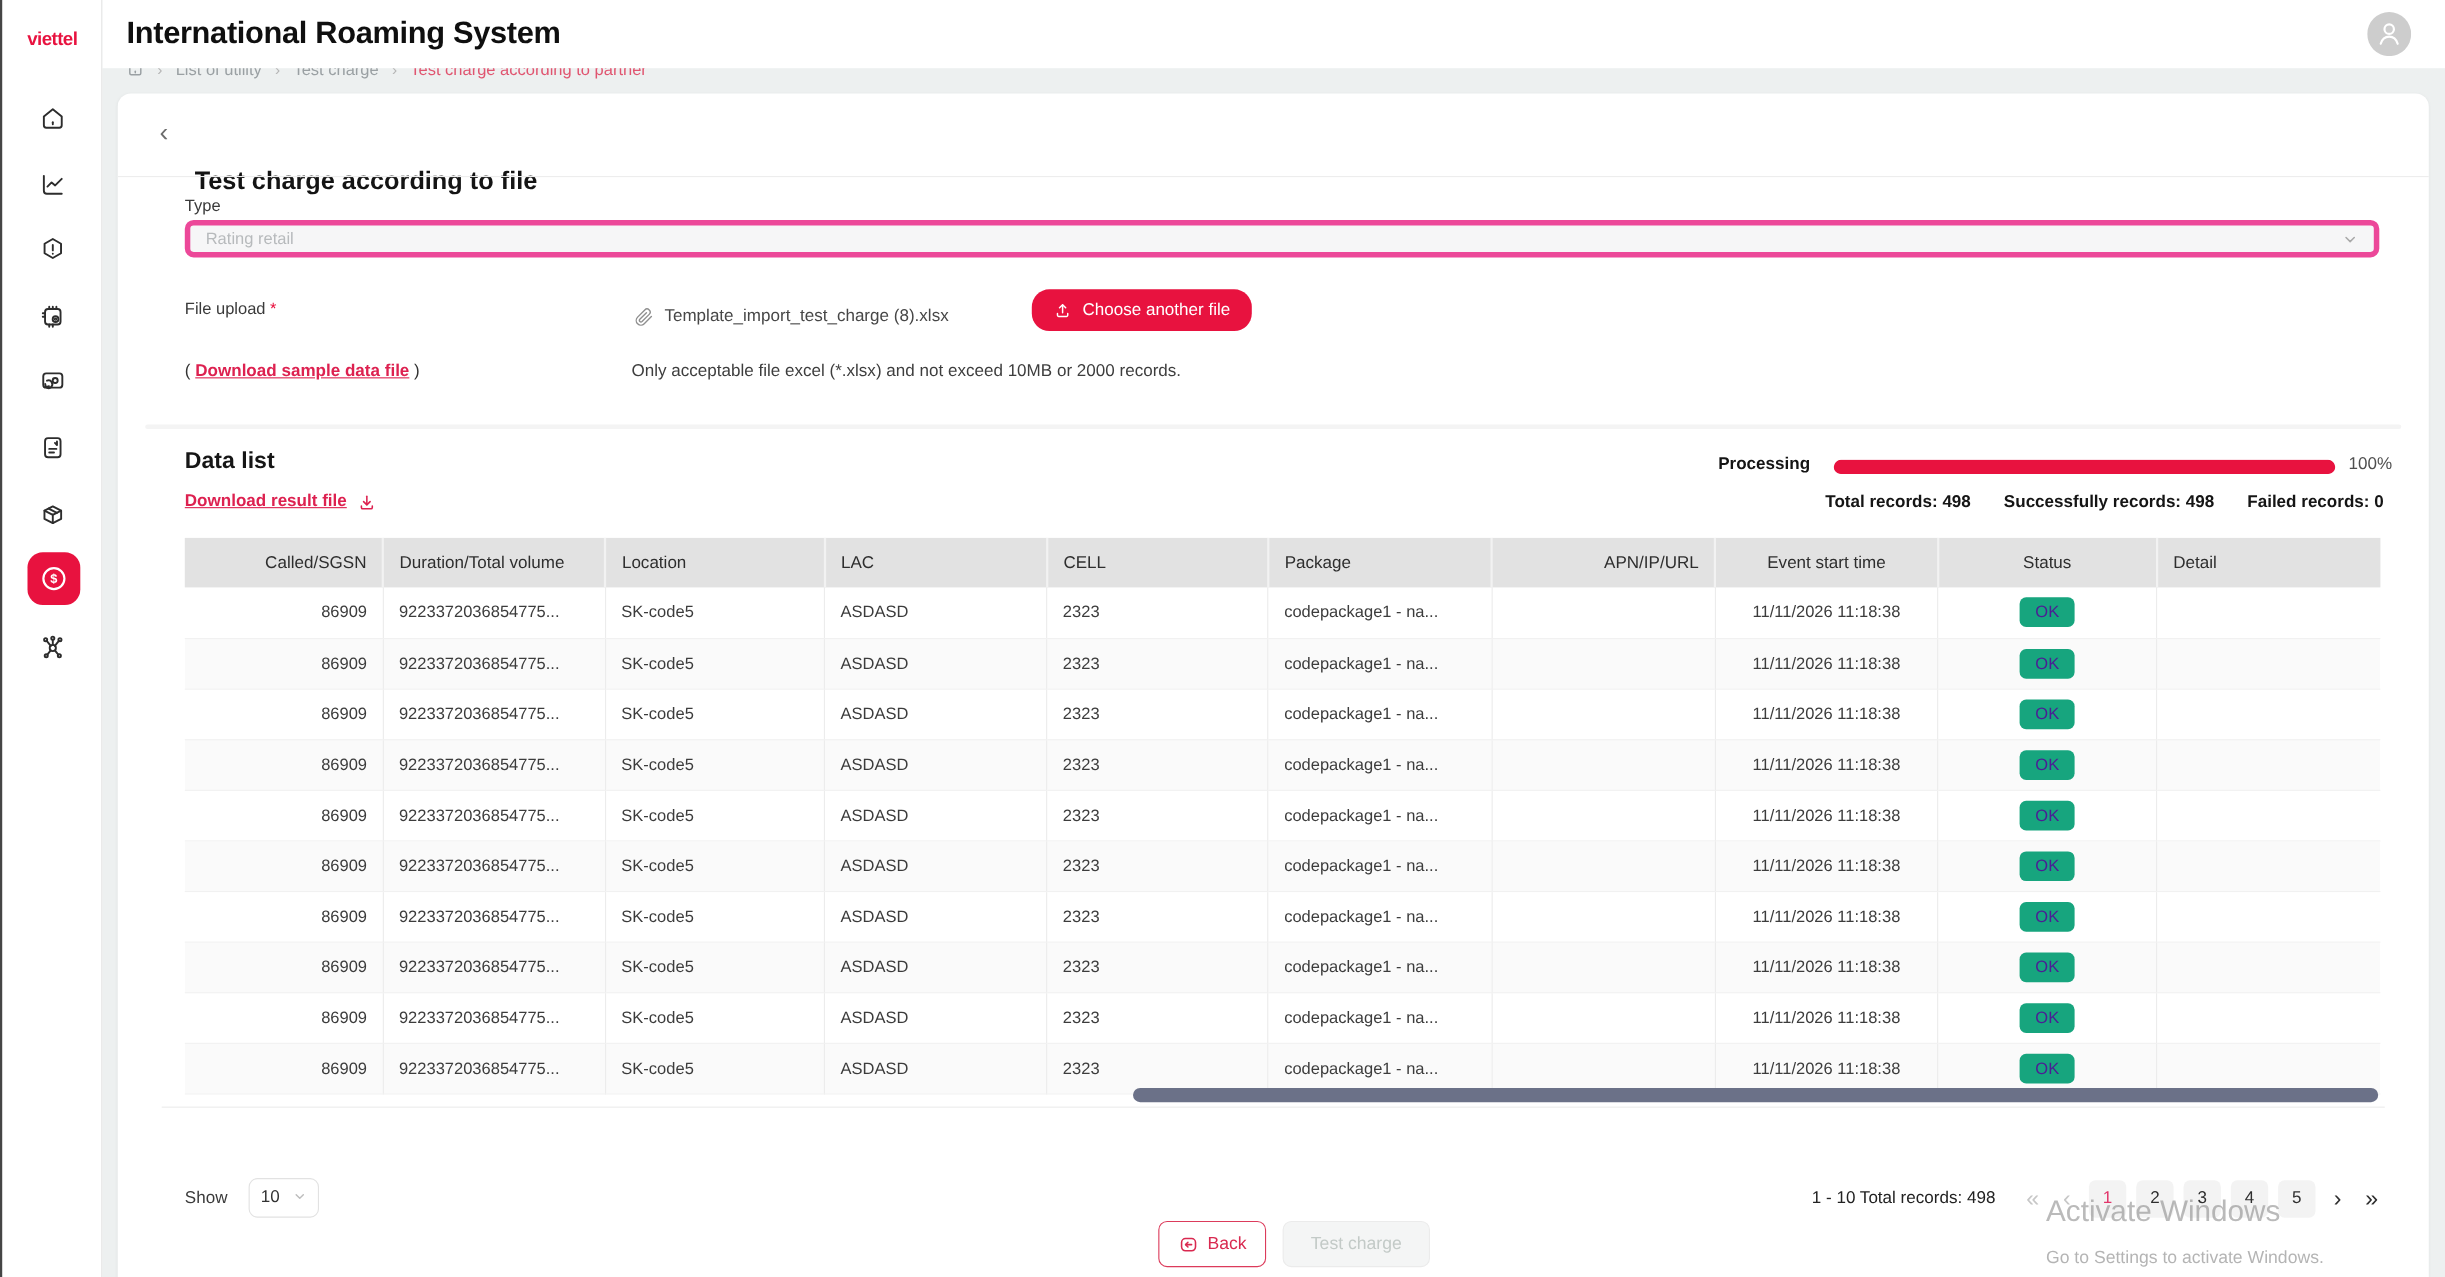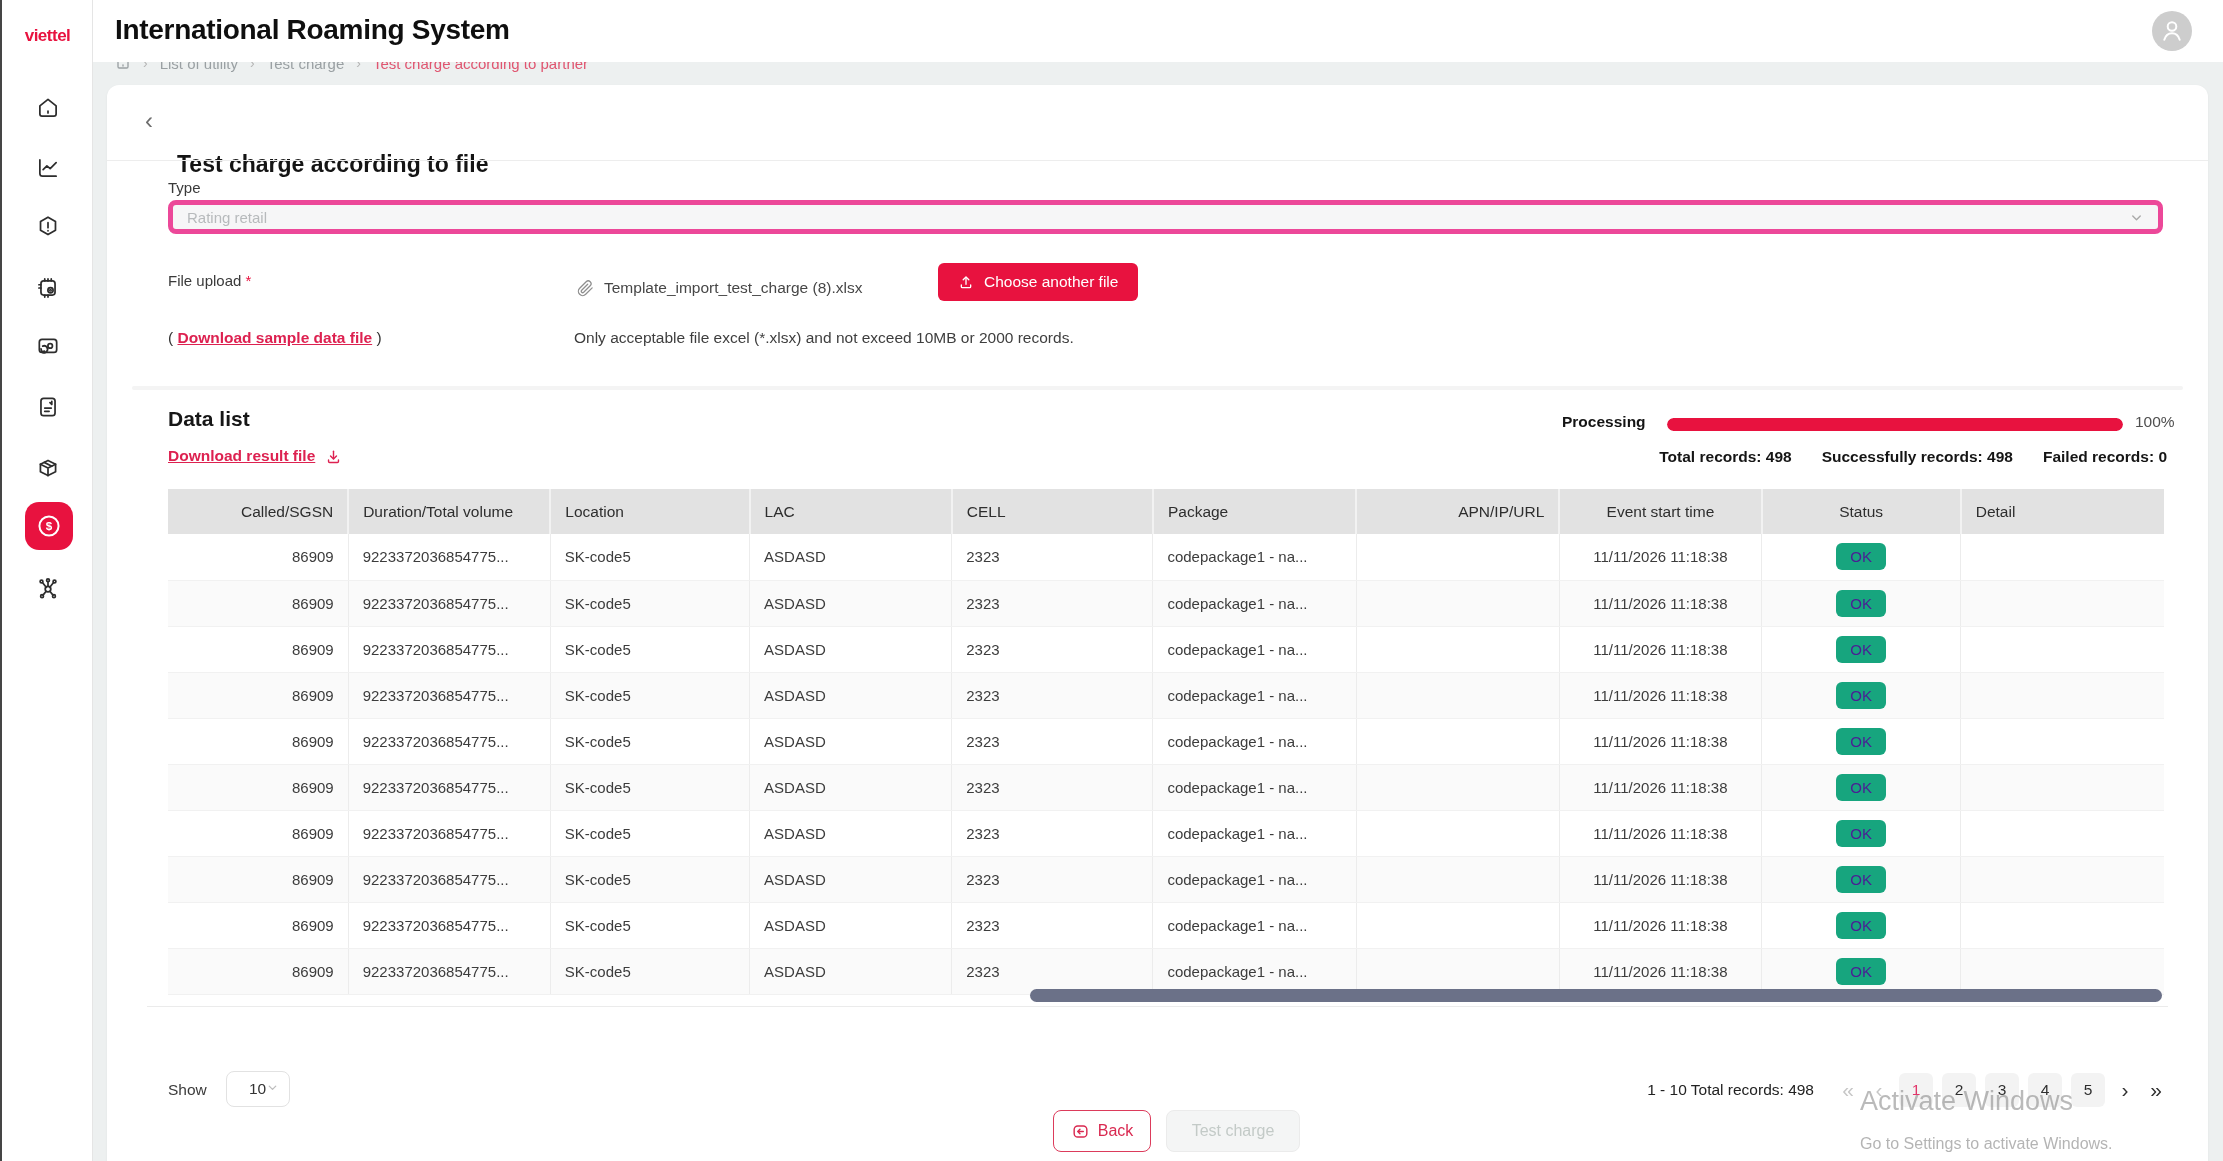--- a/index.html
+++ b/index.html
@@ -35,21 +35,21 @@
   .page-title { position:absolute; left:70px; top:22px; font-size:23px; font-weight:bold; color:#141414;margin-top:44px; }
   .divider1 { position:absolute; left:0; top:75px; width:100%; height:1px; background:#ededed; }
 
   .field-label { position:absolute; font-size:15px; color:#3a3a3a; }
   .req { color:#e8123f; }
   .type-select { position:absolute; left:61px; top:115px; width:1995px; height:34px; background:#f6f6f7; border:5px solid #ec4899; border-radius:8px; display:flex; align-items:center; padding:0 14px; color:#b7babc; font-size:15px; cursor:default; }
   .type-select .chev { margin-left:auto; color:#a9a9a9; }
   .type-select svg { width:15px; height:15px; display:block; }
 
   .file-chip { position:absolute; left:470px; top:194px; display:flex; align-items:center; gap:10px; font-size:15.5px; color:#474747; }
-  .choose-btn { position:absolute; left:831px; top:178px; height:38px; padding:0 20px; background:#e8123f; color:#fff; border:none; border-radius:6px; font-size:15.5px; font-family:inherit; display:flex; align-items:center; gap:10px; cursor:pointer; }
+  .choose-btn { position:absolute; left:831px; top:178px; height:38px; padding:0 20px; background:#e8123f; color:#fff; border:none; border-radius:16px; font-size:15.5px; font-family:inherit; display:flex; align-items:center; gap:10px; cursor:pointer; }
 
   .sample-row { position:absolute; left:61px; top:244px; font-size:15.5px; color:#333; }
   .link-red { color:#dd2150; font-weight:bold; text-decoration:underline; cursor:pointer; }
   .hint { position:absolute; left:467px; top:244px; font-size:15.5px; color:#3e3e3e; }
 
   .divider2 { position:absolute; left:25px; top:301px; width:2051px; height:4px; background:#f4f4f4; border-radius:2px; }
 
   .dl-title { position:absolute; left:61px; top:322px; font-size:21px; font-weight:bold; color:#161616; }
   .dl-link { position:absolute; left:61px; top:362px; font-size:15.5px; display:flex; align-items:center; gap:10px; }
   .dl-link svg { width:17px; height:17px; }
@@ -69,21 +69,21 @@
   tbody td:last-child { border-right:none; }
   tbody tr:nth-child(even) { background:#fafafa; }
   .al { text-align:left; } .ar { text-align:right; } .ac { text-align:center; }
   .badge { display:inline-block; background:#17a57e; color:#4c1d95; font-size:15px; padding:5px 14px; border-radius:6px; }
 
   .hscrollbar { position:absolute; left:923px; top:904px; width:1132px; height:13px; background:#6b7188; border-radius:7px; cursor:pointer; z-index:6; }
   .table-bottom-line { position:absolute; left:40px; top:921px; width:2021px; height:1px; background:#ebebeb; }
 
   
   .show-label { position:absolute; left:61px; top:996px; font-size:15.5px; color:#3a3a3a; }
-  .show-box { position:absolute; left:119px; top:986px; width:64px; height:36px; border:1px solid #e2e2e2; border-radius:8px; background:#fff; display:flex; align-items:center; padding:0 10px 0 22px; font-size:15.5px; color:#333; cursor:pointer; }
+  .show-box { position:absolute; left:119px; top:986px; width:64px; height:36px; border:1px solid #e2e2e2; border-radius:8px; background:#fff; display:flex; align-items:center; padding:0 10px 0 10px; font-size:15.5px; color:#333; cursor:pointer; }
   .show-box .chev { margin-left:auto; color:#bdbdbd; font-size:12px; }
 
   .pagination { position:absolute; top:988px; right:41px; display:flex; align-items:center; gap:9px; }
   .range-text { font-size:15.5px; color:#222; margin-right:14px; }
   .pg-nav { width:22px; height:34px; display:flex; align-items:center; justify-content:center; font-size:21px; cursor:pointer; background:none; border:none; font-family:inherit; }
   .pg-nav.disabled { color:#c7c7c7; cursor:default; }
   .pg-nav.enabled { color:#2f2f2f; }
   .page-btn { width:34px; height:34px; border:none; border-radius:6px; background:#f3f3f3; font-size:15.5px; color:#2f2f2f; cursor:pointer; font-family:inherit; }
   .page-btn.active { color:#e2356a; }
 

